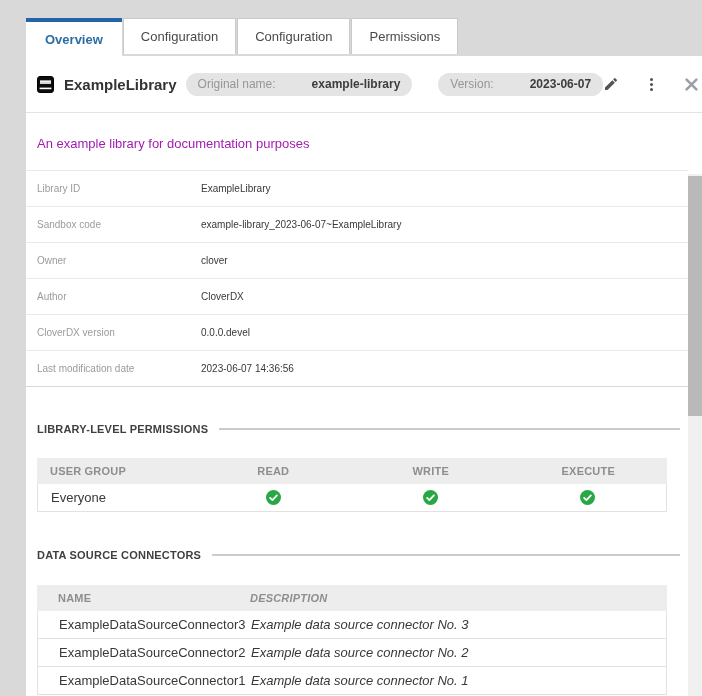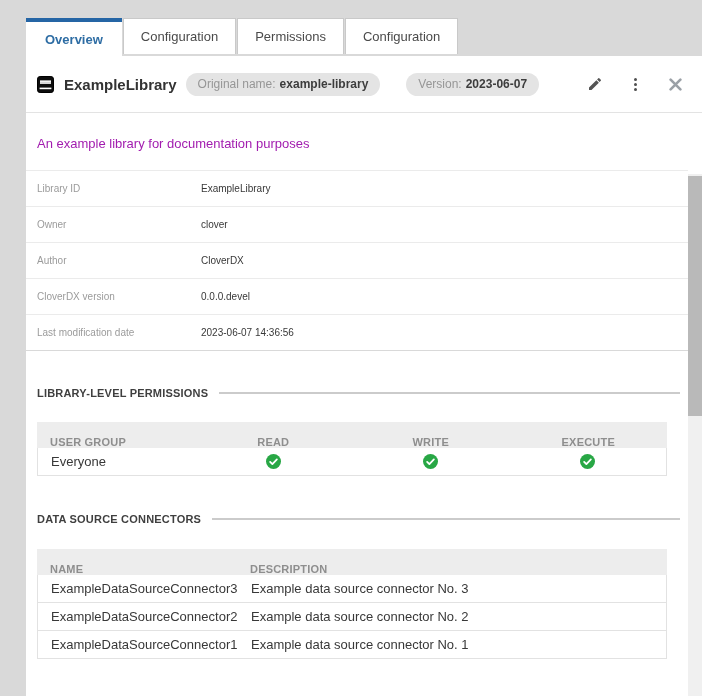--- a/index.html
+++ b/index.html
@@ -52,20 +52,21 @@
     margin-left:10px;
   }
   .badge {
     background:#e4e4e4;
     border-radius:12px;
     height:23px;
     display:flex; align-items:center;
     padding:0 12px;
     font-size:12px;
     white-space:nowrap;
+    gap:32px;
   }
   .badge .b-label { color:#969696; }
   .badge .b-value { color:#3d3d3d; font-weight:bold; margin-left:4px; }
   .badge.first { margin-left:9px; }
   .badge.second { margin-left:26px; }
   .header-actions {
     margin-left:auto;
     display:flex; align-items:center;
     gap:24px;
     padding-right:19px;
@@ -105,54 +106,54 @@
     letter-spacing:.2px; white-space:nowrap;
   }
   .section-label .rule {
     flex:1; height:2px; background:#cbcbcb;
     margin-left:11px; margin-right:8px;
   }
 
   .tbl { margin:22px 21px 0 11px; font-size:13px; }
   .tbl.dsc { margin-top:23px; }
   .tbl .thead {
-    display:flex; background:#ededed; height:26px; align-items:flex-end;
+    display:flex; background:#ededed; height:26px; align-items:center;
     font-size:11px; font-weight:bold; color:#8e8e8e; letter-spacing:.2px;
   }
   .tbl .trow {
     display:flex; align-items:center; height:28px;
     border:1px solid #e2e2e2; border-top:none;
     background:#fff; color:#383838;
   }
   .perm .c1 { width:25%; padding-left:13px; }
   .perm .c  { width:25%; text-align:center; display:flex; justify-content:center; }
   .perm .thead .c { display:block; }
-  .dsc .n { width:213px; padding-left:13px; flex:0 0 auto; }
-  .dsc .d { flex:1; }
+  .dsc .n { width:213px; padding-left:21px; flex:0 0 auto; }
+  .dsc .d { flex:1;font-style:italic; }
 
   .check-icon { width:15px; height:15px; display:block; }
 
   
   .scrollbar {
     position:absolute; right:0; top:118px; bottom:0; width:14px;
     background:#f0f0f0;
   }
   .scrollbar .thumb {
     position:absolute; left:0; right:0; top:2px; height:240px;
     background:#b9b9b9;
   }
 </style>
 </head>
 <body>
 
 <div class="tabs-row">
   <div class="tab active">Overview</div>
   <div class="tab">Configuration</div>
+  <div class="tab">Configuration</div>
   <div class="tab">Permissions</div>
-  <div class="tab">Configuration</div>
 </div>
 
 <div class="panel">
 
   <div class="panel-header">
     <svg class="book-icon" viewBox="0 0 17 17">
       <rect x="0.5" y="0.5" width="16" height="16" rx="2.6" fill="#0d0d0d" stroke="#000"></rect>
       <rect x="3" y="4.6" width="11" height="3.4" fill="#d6d6d6"></rect>
       <rect x="3" y="4.6" width="11" height="1.1" fill="#ffffff"></rect>
       <rect x="2.6" y="11.6" width="11.8" height="1.6" fill="#ffffff"></rect>
@@ -188,20 +189,24 @@
   </div>
 
   <div class="panel-body">
 
     <div class="desc">An example library for documentation purposes</div>
 
     <div class="kv">
       <div class="kv-row">
         <div class="kv-label">Library ID</div>
         <div class="kv-value">ExampleLibrary</div>
+      </div>
+      <div class="kv-row">
+        <div class="kv-label">Sandbox code</div>
+        <div class="kv-value">example-library_2023-06-07~ExampleLibrary</div>
       </div>
       <div class="kv-row">
         <div class="kv-label">Owner</div>
         <div class="kv-value">clover</div>
       </div>
       <div class="kv-row">
         <div class="kv-label">Author</div>
         <div class="kv-value">CloverDX</div>
       </div>
       <div class="kv-row">

